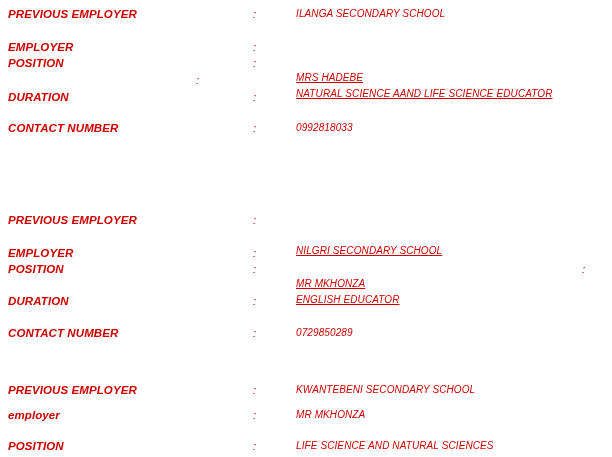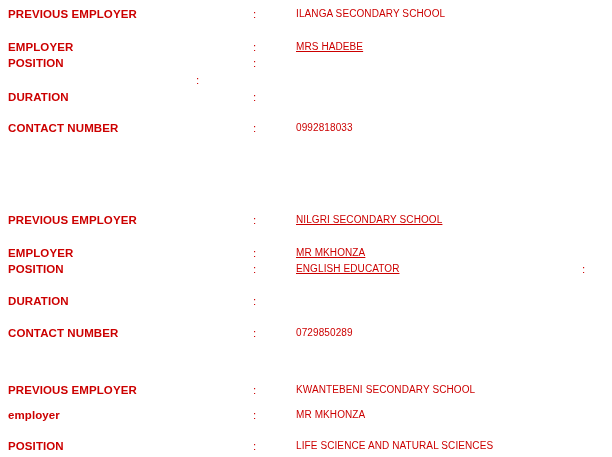--- a/index.html
+++ b/index.html
@@ -11,20 +11,21 @@
     height: 457px;
     background: #ffffff;
     font-family: "Liberation Sans", sans-serif;
     color: #cc0000;
     overflow: hidden;
   }
   .page {
     position: relative;
     width: 576px;
     height: 457px;
+    font-style: italic;
   }
   .row {
     position: absolute;
     display: flex;
     align-items: flex-start;
     white-space: nowrap;
   }
   .label {
     width: 245px;
     font-size: 11.5px;
@@ -39,20 +40,21 @@
     font-size: 11.5px;
     color: #cc0000;
   }
   .value {
     font-size: 10px;
     color: #cc0000;
     letter-spacing: 0.1px;
   }
   .value.underline {
     text-decoration: underline;
+    margin-top: 31px;
   }
   .stray {
     position: absolute;
     font-size: 11.5px;
     color: #cc0000;
   }
 </style>
 </head>
 <body>
 
@@ -65,20 +67,21 @@
       <span class="value">ILANGA SECONDARY  SCHOOL</span>
     </div>
     <div class="row" style="left:8px; top:41px;">
       <span class="label bold">EMPLOYER</span>
       <span class="colon">:</span>
       <span class="value underline">MRS  HADEBE</span>
     </div>
     <div class="row" style="left:8px; top:57px;">
       <span class="label bold">POSITION</span>
       <span class="colon">:</span>
+      <span class="value underline">NATURAL SCIENCE  AAND LIFE SCIENCE EDUCATOR</span>
     </div>
     <div class="row" style="left:8px; top:91px;">
       <span class="label bold">DURATION</span>
       <span class="colon">:</span>
     </div>
     <div class="row" style="left:8px; top:122px;">
       <span class="label bold">CONTACT NUMBER</span>
       <span class="colon">:</span>
       <span class="value">0992818033</span>
     </div>

